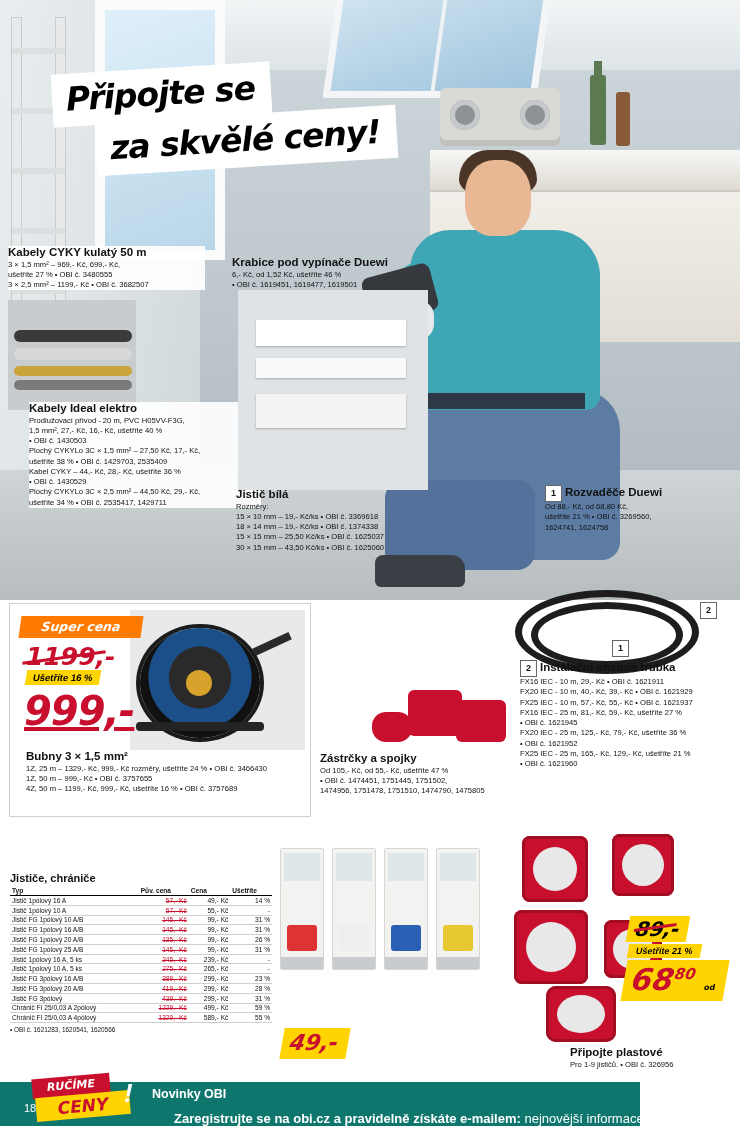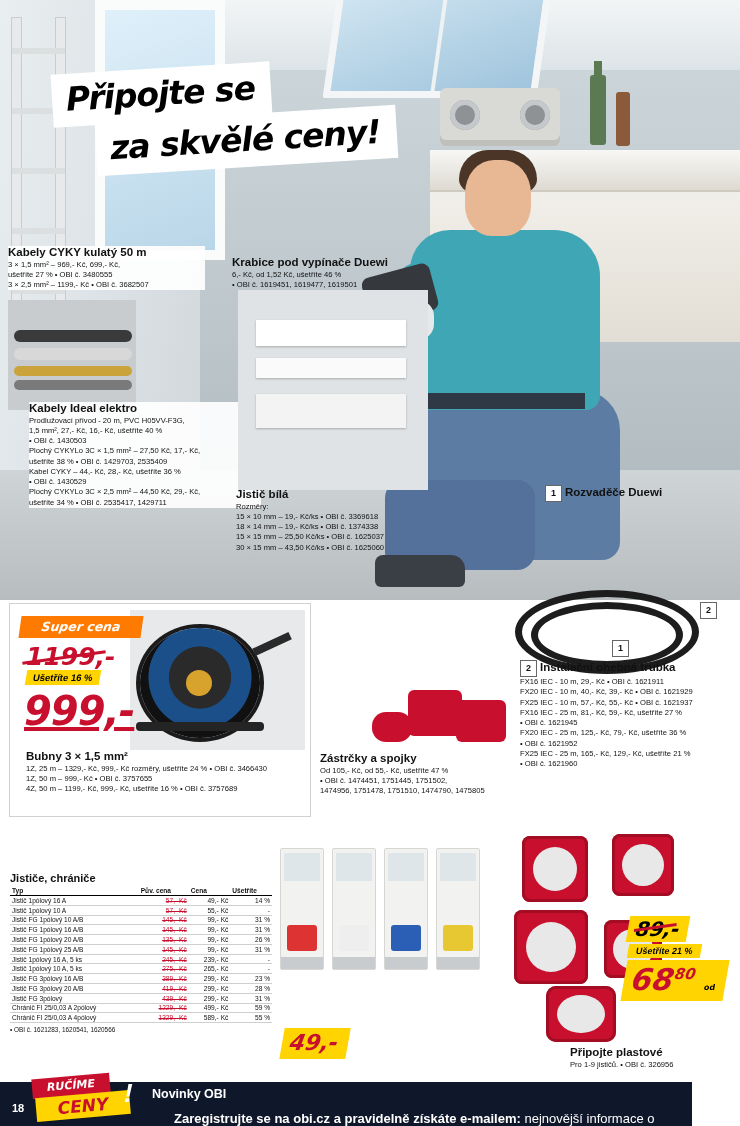--- a/index.html
+++ b/index.html
@@ -146,31 +146,31 @@
   .badge89 .s:after{content:"";position:absolute;left:-2px;top:9px;width:42px;height:3px;background:#c8102e;transform:rotate(-8deg);}
   .badge21{position:absolute;left:628px;top:944px;background:#ffd400;color:#000;font-size:9px;font-weight:bold;
     padding:2px 8px;transform:skewX(-10deg);}
   .badge68{position:absolute;left:624px;top:960px;background:#ffd400;color:#c8102e;font-size:30px;font-weight:bold;font-style:italic;
     padding:2px 10px 4px 8px;transform:skewX(-10deg);font-family:"DejaVu Sans",sans-serif;}
   .badge68 sup{font-size:15px;}
   .badge68 .od{font-size:8px;color:#000;font-style:normal;}
   #blk-rozvplast{left:570px;top:1046px;width:160px;}
 
   
-  .footer{position:absolute;left:0;top:1082px;width:692px;height:44px;background:#0f172a;color:#fff;}
+  .footer{position:absolute;left:0;top:1082px;width:640px;height:44px;background:#0f766e;color:#fff;}
   .footer .ttl{position:absolute;left:152px;top:5px;font-size:12.5px;font-weight:bold;}
   .footer .txt{position:absolute;left:152px;top:28px;width:520px;font-size:13px;line-height:1.45;margin-left:22px;}
   .footer .txt b{font-weight:bold;}
   .logo{position:absolute;left:32px;top:1076px;width:110px;height:46px;}
   .logo .r{position:absolute;left:0;top:0;width:78px;height:20px;background:#c8102e;color:#fff;font-size:11px;font-weight:bold;
     font-style:italic;text-align:center;line-height:20px;transform:rotate(-5deg);font-family:"DejaVu Sans",sans-serif;}
   .logo .c{position:absolute;left:4px;top:18px;width:94px;height:24px;background:#ffd400;color:#c8102e;font-size:17px;
     font-weight:bold;font-style:italic;text-align:center;line-height:24px;transform:rotate(-5deg);font-family:"DejaVu Sans",sans-serif;}
   .logo .excl{position:absolute;left:92px;top:2px;color:#fff;font-size:26px;font-weight:bold;font-style:italic;}
-  .pagenum{position:absolute;left:12px;top:1102px;color:#fff;font-size:11px;font-weight:bold;}
+  .pagenum{position:absolute;left:24px;top:1102px;color:#fff;font-size:11px;font-weight:normal;}
 </style>
 </head>
 <body>
 
 <div class="page">
 
   <div class="hero">
     <div class="wallL"></div>
     <div class="wallR"></div>
     <div class="ceil"></div>
@@ -260,20 +260,25 @@
       <div>18 × 14 mm – 19,- Kč/ks • OBI č. 1374338</div>
       <div>15 × 15 mm – 25,50 Kč/ks • OBI č. 1625037</div>
       <div>30 × 15 mm – 43,50 Kč/ks • OBI č. 1625060</div>
     </div>
   </div>
 
   <div class="blk" id="blk-rozv-duewi">
     <div class="t-title">
       <span class="marker" style="position:relative;display:inline-block;margin-right:3px;">1</span><span>Rozvaděče Duewi</span>
     </div>
+    <div class="t-sub">
+      <div>Od 88,- Kč, od 68,80 Kč,</div>
+      <div>ušetříte 21 % • OBI č. 3269560,</div>
+      <div>1624741, 1624758</div>
+    </div>
   </div>
 
   <div class="cable-coil">
     <i style="left:0;top:0;width:170px;height:70px;"></i>
     <i style="left:16px;top:12px;width:138px;height:52px;"></i>
   </div>
   <div class="marker" style="left:612px;top:640px;">1</div>
   <div class="marker" style="left:700px;top:602px;">2</div>
 
   <div class="promo">

